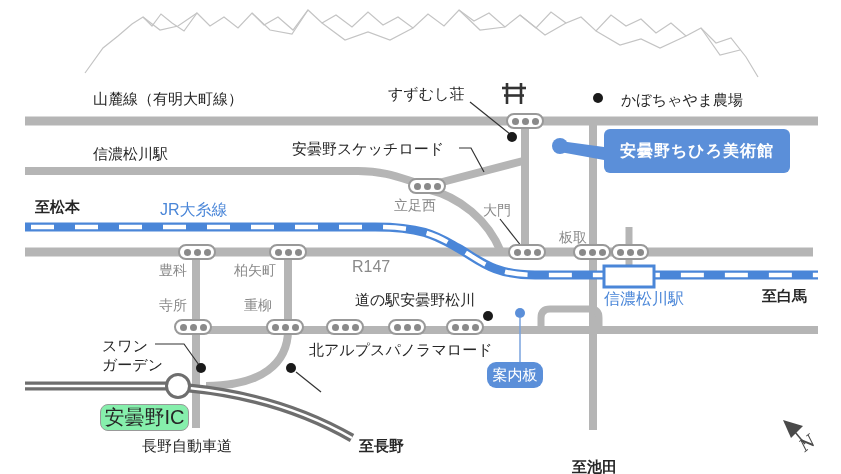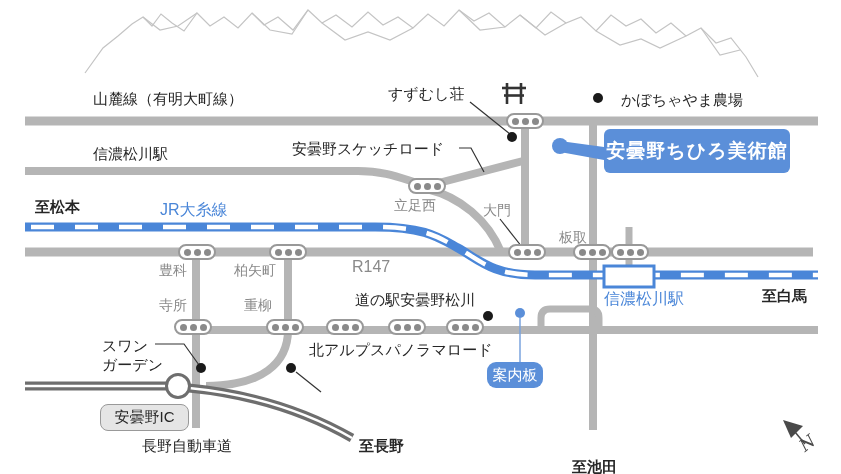--- a/index.html
+++ b/index.html
@@ -6,24 +6,24 @@
   #map{position:relative;width:841px;height:474px;background:#fff;overflow:hidden;
        font-family:"Liberation Sans","DejaVu Sans",sans-serif;}
   #roads-svg{position:absolute;left:0;top:0;}
   .lbl{position:absolute;white-space:pre-line;color:#262626;font-size:15px;line-height:19px;}
   .lbl.gray{color:#8a8a8a;font-size:14px;}
   .lbl.bold{font-weight:bold;}
   .lbl.blue{color:#4a86d8;}
   .bluebox{position:absolute;background:#5b8fd9;color:#fff;display:flex;
            align-items:center;justify-content:center;}
   .museum{left:604px;top:129px;width:186px;height:44px;border-radius:6px;
-          font-size:19px;font-weight:bold;letter-spacing:1px;}
+          font-size:16px;font-weight:bold;letter-spacing:1px;}
   .annai{left:487px;top:362px;width:56px;height:26px;border-radius:9px;font-size:15px;}
-  .icbox{position:absolute;left:100px;top:404px;width:87px;height:25px;background:#e5e5e5;
-         border:1.5px solid #999;border-radius:8px;color:#262626;font-size:15px;
+  .icbox{position:absolute;left:100px;top:404px;width:87px;height:25px;background:#86efac;
+         border:1.5px solid #999;border-radius:8px;color:#262626;font-size:20px;
          display:flex;align-items:center;justify-content:center;}
   .signal{position:absolute;width:38px;height:16px;background:#fff;border:2px solid #999;
           border-radius:9px;display:flex;align-items:center;justify-content:center;gap:3px;
           box-sizing:border-box;}
   .signal i{width:7px;height:7px;border-radius:50%;background:#8a8a8a;display:block;}
 </style>
 </head>
 <body>
 
 <div id="map">

